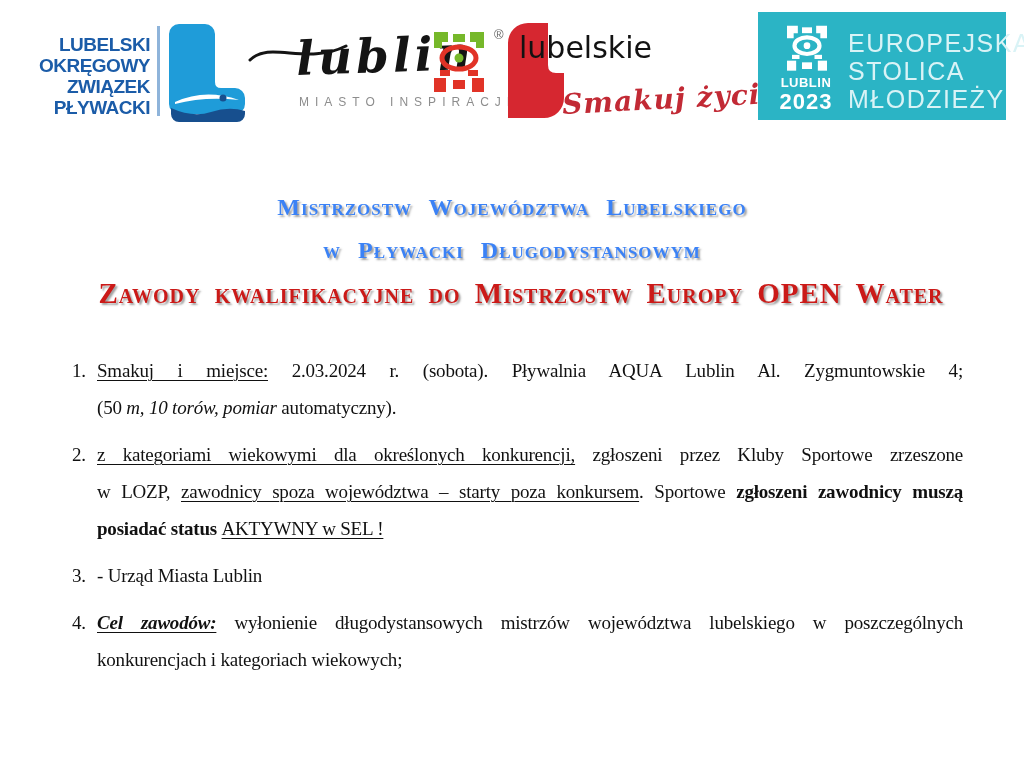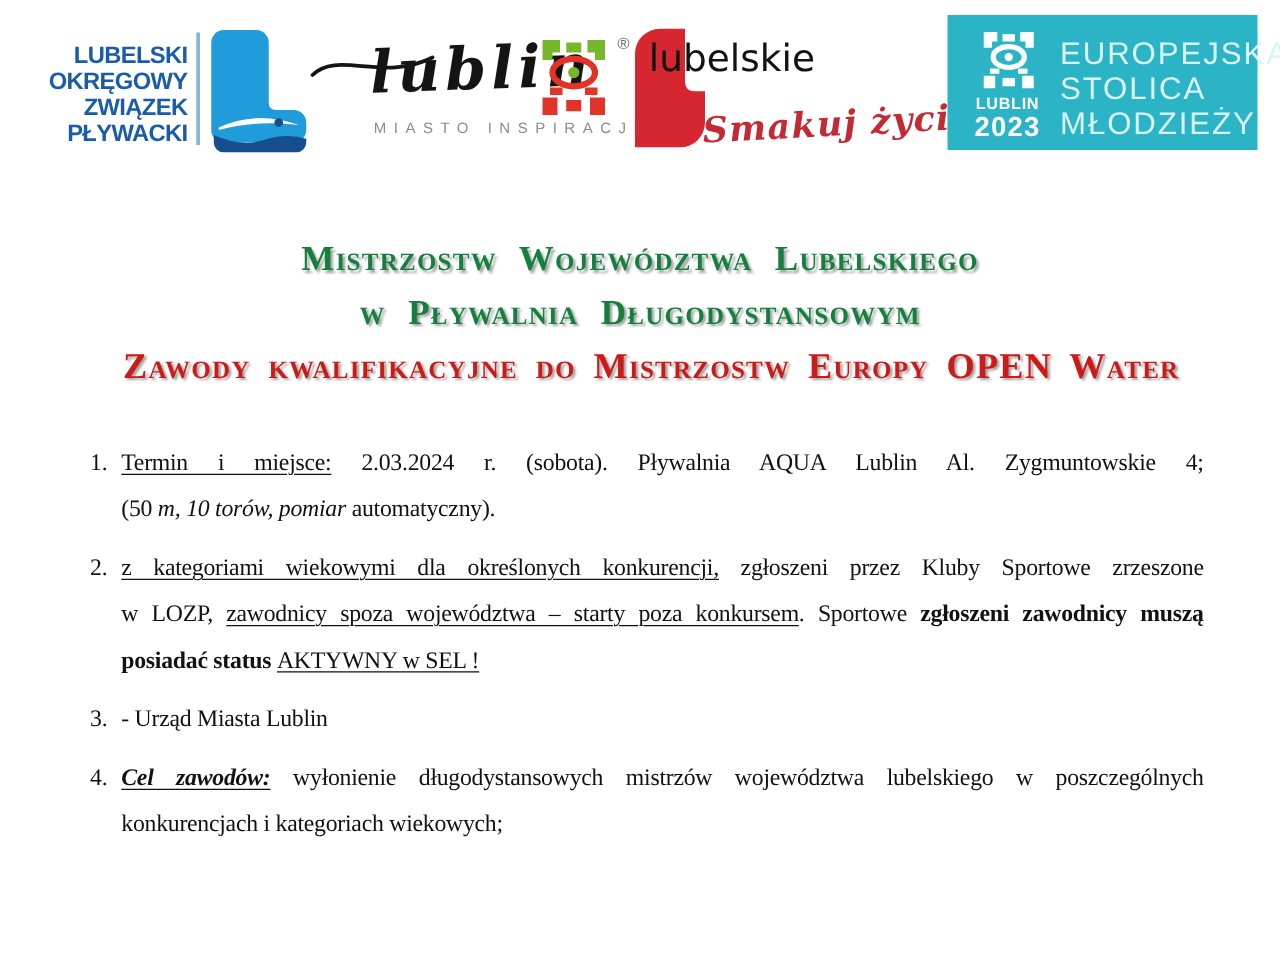--- a/index.html
+++ b/index.html
@@ -38,21 +38,21 @@
   .esm-city { position:absolute; left:10px; top:64px; width:76px; text-align:center;
               font-family:"Liberation Sans", sans-serif; font-weight:700; color:#ffffff;
               font-size:13px; line-height:14px; letter-spacing:0.5px; }
   .esm-year { font-size:22px; line-height:24px; letter-spacing:1px; }
   .esm-lines { position:absolute; left:90px; top:17px; font-family:"Liberation Sans", sans-serif;
                font-size:25px; line-height:28px; color:#d9f3f6; letter-spacing:1.5px; font-weight:400; }
 
   
   .title-block { position:absolute; left:0; top:186px; width:1024px; text-align:center;
                  font-weight:700; font-variant:small-caps; }
-  .title-line { font-size:28px; line-height:43px; color:#15803d; letter-spacing:1px;
+  .title-line { font-size:24px; line-height:43px; color:#3b82f6; letter-spacing:1px;
                 word-spacing:10px; text-shadow:2px 2px 2px rgba(110,110,110,0.65); }
   .title-line.red { font-size:29px; word-spacing:6px; }
 
   
   .content { position:absolute; left:72px; top:352px; width:891px; font-size:19px;
              color:#111; letter-spacing:-0.2px; }
   .list-item { position:relative; padding-left:25px; margin-bottom:10px; }
   .item-number { position:absolute; left:0; top:0; line-height:37px; }
   .text-line { line-height:37px; white-space:normal; }
   .text-line.just { text-align:justify; text-align-last:justify; }
@@ -142,28 +142,28 @@
       <div class="esm-lines">
         <div>EUROPEJSKA</div>
         <div>STOLICA</div>
         <div>MŁODZIEŻY</div>
       </div>
     </div>
   </div>
 
   <div class="title-block">
     <div class="title-line">Mistrzostw Województwa Lubelskiego</div>
-    <div class="title-line">w Pływalnia Długodystansowym</div>
+    <div class="title-line">w Pływacki Długodystansowym</div>
     <div class="title-line red" id="title-line-3" style="color: rgb(203, 26, 24); padding-left: 18px;">Zawody kwalifikacyjne do Mistrzostw Europy OPEN Water</div>
   </div>
 
   <div class="content">
       <div class="list-item">
         <span class="item-number">1.</span>
-        <div class="text-line just"><span class="seg-u">Termin i miejsce:</span><span> 2.03.2024 r. (sobota). Pływalnia AQUA Lublin Al. Zygmuntowskie 4;</span></div>
+        <div class="text-line just"><span class="seg-u">Smakuj i miejsce:</span><span> 2.03.2024 r. (sobota). Pływalnia AQUA Lublin Al. Zygmuntowskie 4;</span></div>
         <div class="text-line"><span>(50 </span><span class="seg-i">m, 10 torów, pomiar </span><span>automatyczny).</span></div>
       </div>
       <div class="list-item">
         <span class="item-number">2.</span>
         <div class="text-line just"><span class="seg-u">z kategoriami wiekowymi dla określonych konkurencji,</span><span> zgłoszeni przez Kluby Sportowe zrzeszone</span></div>
         <div class="text-line just"><span>w LOZP, </span><span class="seg-u">zawodnicy spoza województwa – starty poza konkursem</span><span>. Sportowe </span><span class="seg-b">zgłoszeni zawodnicy muszą</span></div>
         <div class="text-line"><span class="seg-b">posiadać status </span><span class="seg-u">AKTYWNY w SEL !</span></div>
       </div>
       <div class="list-item">
         <span class="item-number">3.</span>

